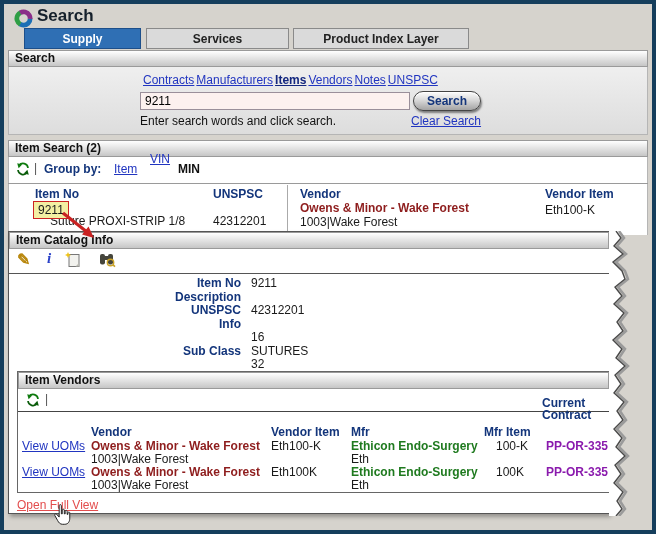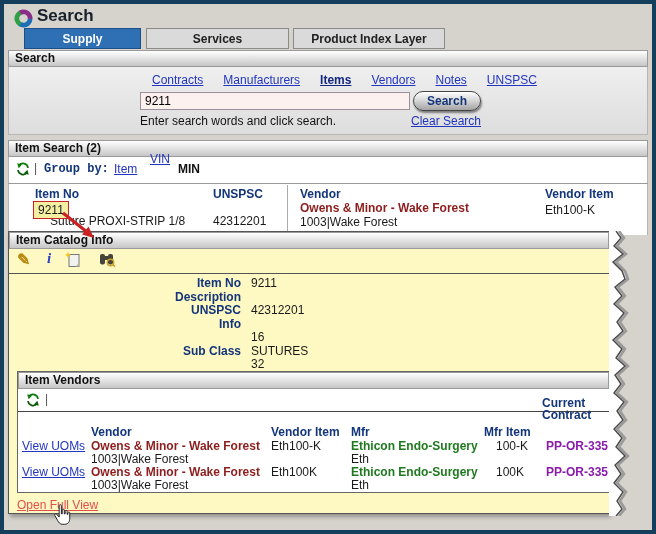--- a/index.html
+++ b/index.html
@@ -2,21 +2,21 @@
 <html><head>
 <meta charset="utf-8">
 <style>
   * { margin:0; padding:0; box-sizing:border-box; }
   html,body { width:656px; height:534px; }
   body { font-family:"Liberation Sans", sans-serif; font-size:12px; color:#1a1a1a; }
   #root { position:relative; width:656px; height:534px; background:#d6d3cd;
           border:4px solid #153e5c; overflow:hidden; }
   .abs { position:absolute; }
   .bold { font-weight:bold; }
-  .navy { color:#13357b;font-family:Liberation Mono, monospace; }
+  .navy { color:#13357b; }
   .link { color:#2135c0; text-decoration:underline; cursor:pointer; }
   .maroon { color:#8e1d1d; font-weight:bold; }
   .green { color:#1f7a1f; font-weight:bold; }
   .purple { color:#8a1aad; font-weight:bold; }
   .hdrbar { background:linear-gradient(#ffffff,#c6c6c6); border:1px solid #9a9a9a;
             font-weight:bold; color:#111; line-height:15px; padding:0 6px; height:17px; }
   
   .tab { top:24px; height:21px; line-height:20px; text-align:center; font-weight:bold;
          border:1px solid #8a8a8a; background:#dadada; color:#222; cursor:pointer; }
   .tab.active { background:#2f6fb4; color:#fff; border-color:#1d4f8a; }
@@ -30,21 +30,21 @@
                 border-radius:10px; background:linear-gradient(#fdfdfd,#d9d9d9 45%,#a3a3a3);
                 box-shadow:1px 2px 2px rgba(0,0,0,.45), inset 0 1px 0 #fff;
                 color:#13357b; font-weight:bold; font-size:12px; cursor:pointer; }
   
   #isearch-white { left:4px; top:153px; width:640px; height:78px; background:#fff;
                    border-left:1px solid #b5b5b5; border-right:1px solid #b5b5b5; }
   .colhdr { font-weight:bold; color:#13357b; }
   #itemno-box { left:29px; top:197px; background:#f3efa3; border:1px solid #cc2222;
                 padding:1px 4px; z-index:5; }
   
-  #popup { left:4px; top:227px; width:601px; height:283px; background:#fef9c3;
+  #popup { left:4px; top:227px; width:601px; height:283px; background:#ffffff;
            border:1px solid #555; border-right:none; z-index:20;
            box-shadow:2px 3px 4px rgba(0,0,0,.3); }
   #popup .hdrbar { position:absolute; left:0; top:0; width:100%; }
   #popup-toolbar { position:absolute; left:0; top:17px; width:100%; height:25px;
                    border-bottom:1px solid #555; }
   .flabel { position:absolute; width:232px; text-align:right; color:#13357b; font-weight:bold; }
   .fvalue { position:absolute; left:242px; }
   
   #vendors { position:absolute; left:8px; top:139px; width:592px; height:122px;
              border:1px solid #666; border-right:none; background:#fff; }
@@ -63,26 +63,26 @@
 
   <svg class="abs" style="left:10px;top:5px" width="19" height="19" viewBox="0 0 20 20">
     <circle cx="10" cy="10" r="7" fill="none" stroke="#1c6fb5" stroke-width="5" stroke-dasharray="15 29"></circle>
     <circle cx="10" cy="10" r="7" fill="none" stroke="#2f9e44" stroke-width="5" stroke-dasharray="15 29" transform="rotate(120 10 10)"></circle>
     <circle cx="10" cy="10" r="7" fill="none" stroke="#8a2d88" stroke-width="5" stroke-dasharray="15 29" transform="rotate(240 10 10)"></circle>
   </svg>
   <div class="abs bold" style="left:33px;top:2px;font-size:17px;color:#15202b">Search</div>
 
   <div class="abs tab" style="left:142px;width:143px">Services</div>
   <div class="abs tab active" style="left:20px;width:117px">Supply</div>
-  <div class="abs tab" style="left:289px;width:152px">Product Index Layer</div>
+  <div class="abs tab" style="left:289px;width:176px">Product Index Layer</div>
 
   <div class="abs hdrbar" style="left:4px;top:46px;width:640px">Search</div>
   <div class="abs" id="search-body"></div>
 
-  <div class="abs" style="left:148px;top:69px;display:flex;gap:20px;white-space:nowrap">
+  <div class="abs" style="left:139px;top:69px;display:flex;gap:2px;white-space:nowrap">
     <span class="link">Contracts</span>
     <span class="link">Manufacturers</span>
     <span class="link bold" style="color:#13277f">Items</span>
     <span class="link">Vendors</span>
     <span class="link">Notes</span>
     <span class="link">UNSPSC</span>
   </div>
 
   <input class="abs" id="search-input" value="9211" style="">
   <button class="abs" id="search-btn">Search</button>

